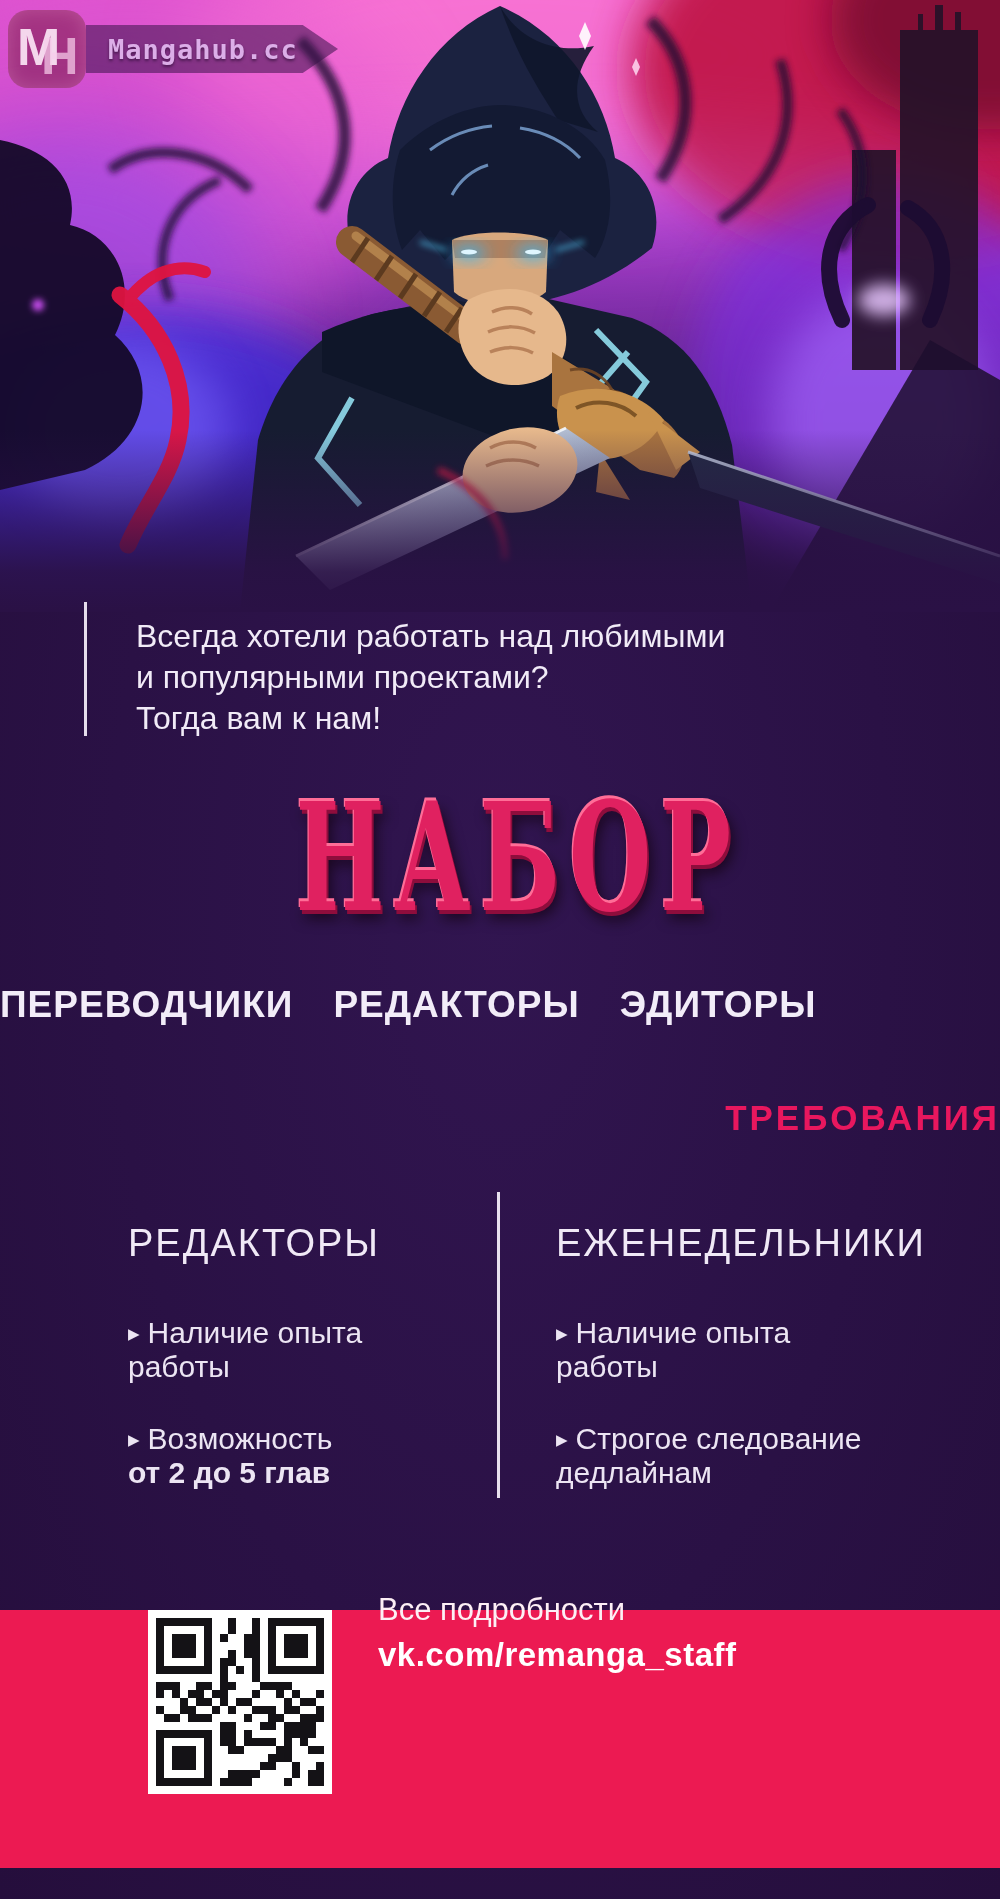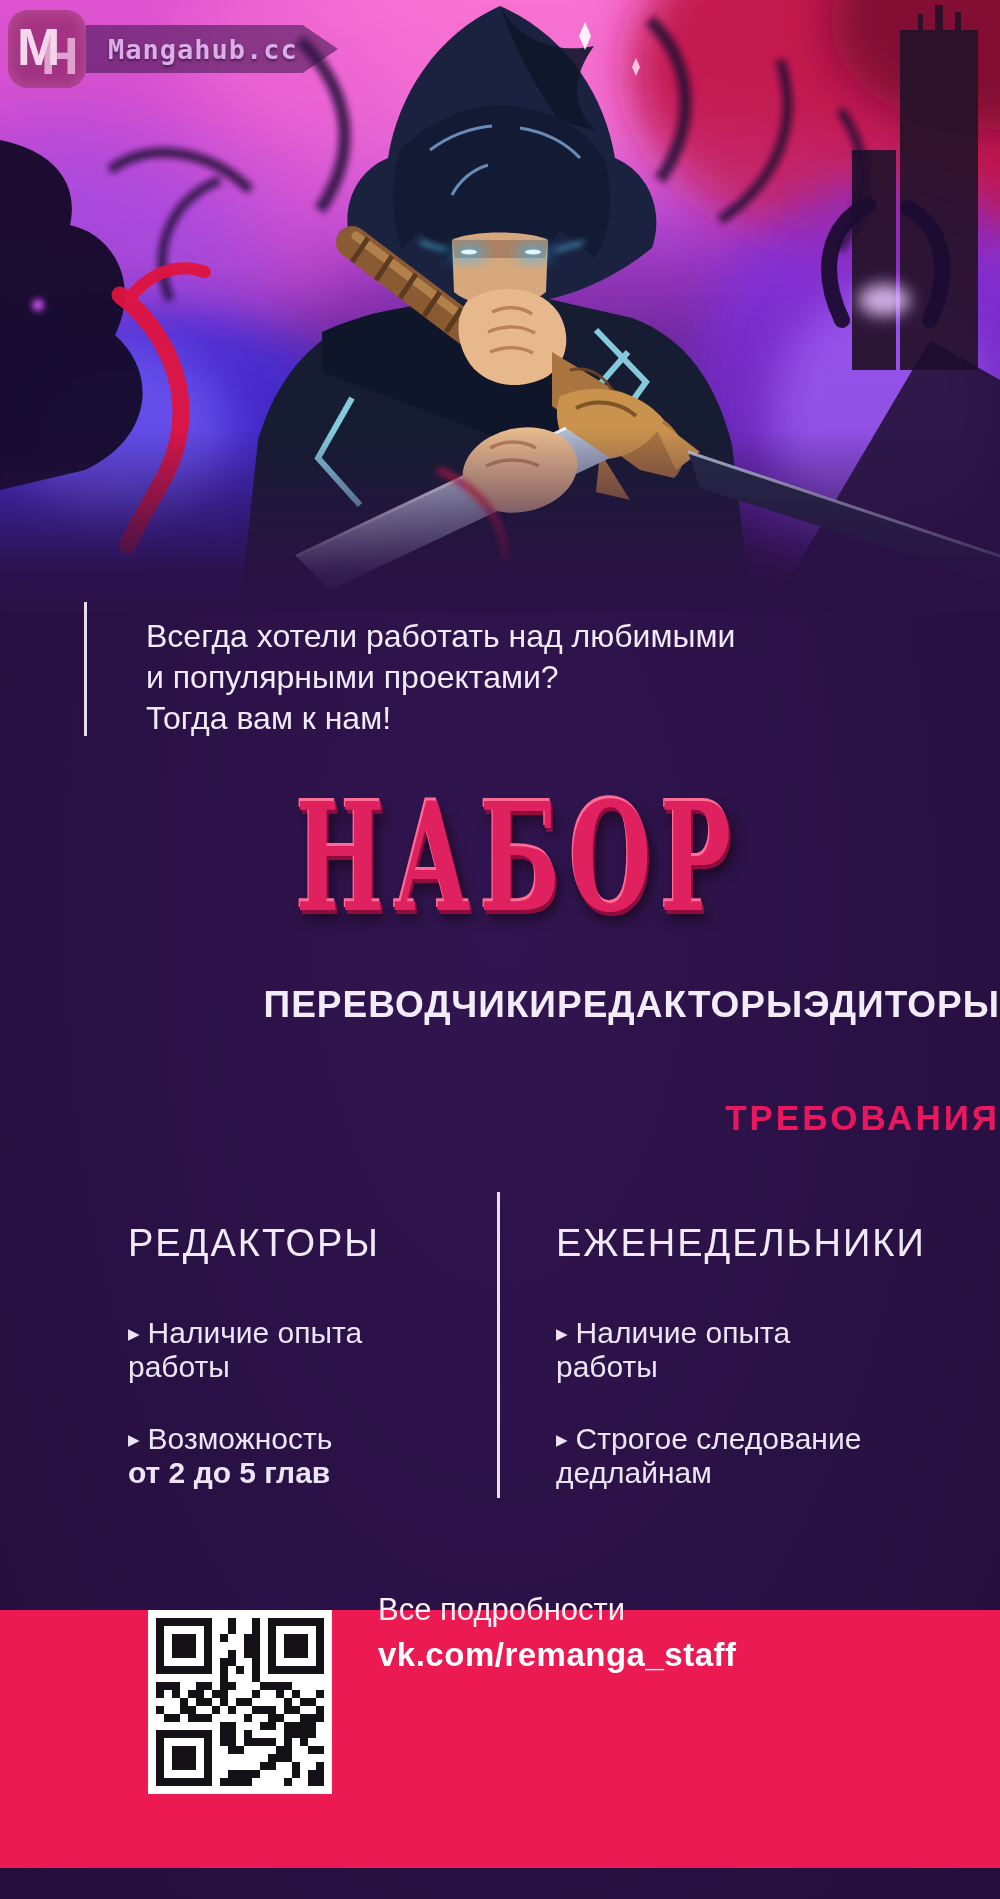--- a/index.html
+++ b/index.html
@@ -19,29 +19,29 @@
   .logo .m{left:9px;top:11px;color:rgba(255,238,250,.88);}
   .logo .h{left:33px;top:20px;color:rgba(246,205,234,.72);}
   .ribbon{margin-left:0;margin-top:15px;height:48px;width:252px;
           background:rgba(56,18,72,.55);
           clip-path:polygon(0 0, 86% 0, 100% 50%, 86% 100%, 0 100%);
           display:flex;align-items:center;padding-left:22px;box-sizing:border-box;}
   .ribbon span{font-family:"DejaVu Sans Mono", monospace;font-weight:bold;font-size:27px;
                color:#dcaee8;letter-spacing:1px;text-shadow:0 2px 3px rgba(20,0,30,.5);text-align:right;}
   
   .intro-bar{position:absolute;left:84px;top:602px;width:3px;height:134px;background:rgba(240,233,245,.95);}
-  .intro-text{position:absolute;left:136px;top:616px;font-size:32px;line-height:41px;color:#f1ebf7;margin-left:10px;}
+  .intro-text{position:absolute;left:136px;top:616px;font-size:32px;line-height:41px;color:#f1ebf7;}
   
   .title-wrap{position:absolute;top:782px;left:0;right:0;display:flex;justify-content:center;padding-left:36px;}
   .title{font-family:"DejaVu Serif", serif;font-weight:700;font-size:150px;line-height:150px;
          letter-spacing:14px;transform:scaleX(.63);transform-origin:center;
          color:#e02160;
          text-shadow:-2px -3px 0 #ff6d97, 3px 4px 0 #8e0d3c, 7px 9px 16px rgba(15,0,8,.65);}
   
-  .roles{position:absolute;top:984px;left:0;right:0;display:flex;justify-content:flex-end;
+  .roles{position:absolute;top:984px;left:0;right:0;display:flex;justify-content:flex-start;gap:40px;
          font-size:37px;font-weight:bold;letter-spacing:1px;color:#f2ecf8;}
   
   .req-heading{position:absolute;top:1098px;left:0;right:0;margin:0;text-align:right;
                font-size:35px;font-weight:bold;letter-spacing:3px;color:#e8175e;}
   .col{position:absolute;top:1222px;}
   .col-left{left:128px;width:360px;}
   .col-right{left:556px;width:420px;}
   .col h3{margin:0;font-size:38px;font-weight:normal;letter-spacing:2px;color:#f0e9f6;}
   .req-item{margin-top:40px;font-size:30px;line-height:32px;color:#ece5f3;}
   .req-item:first-of-type{margin-top:52px;}

